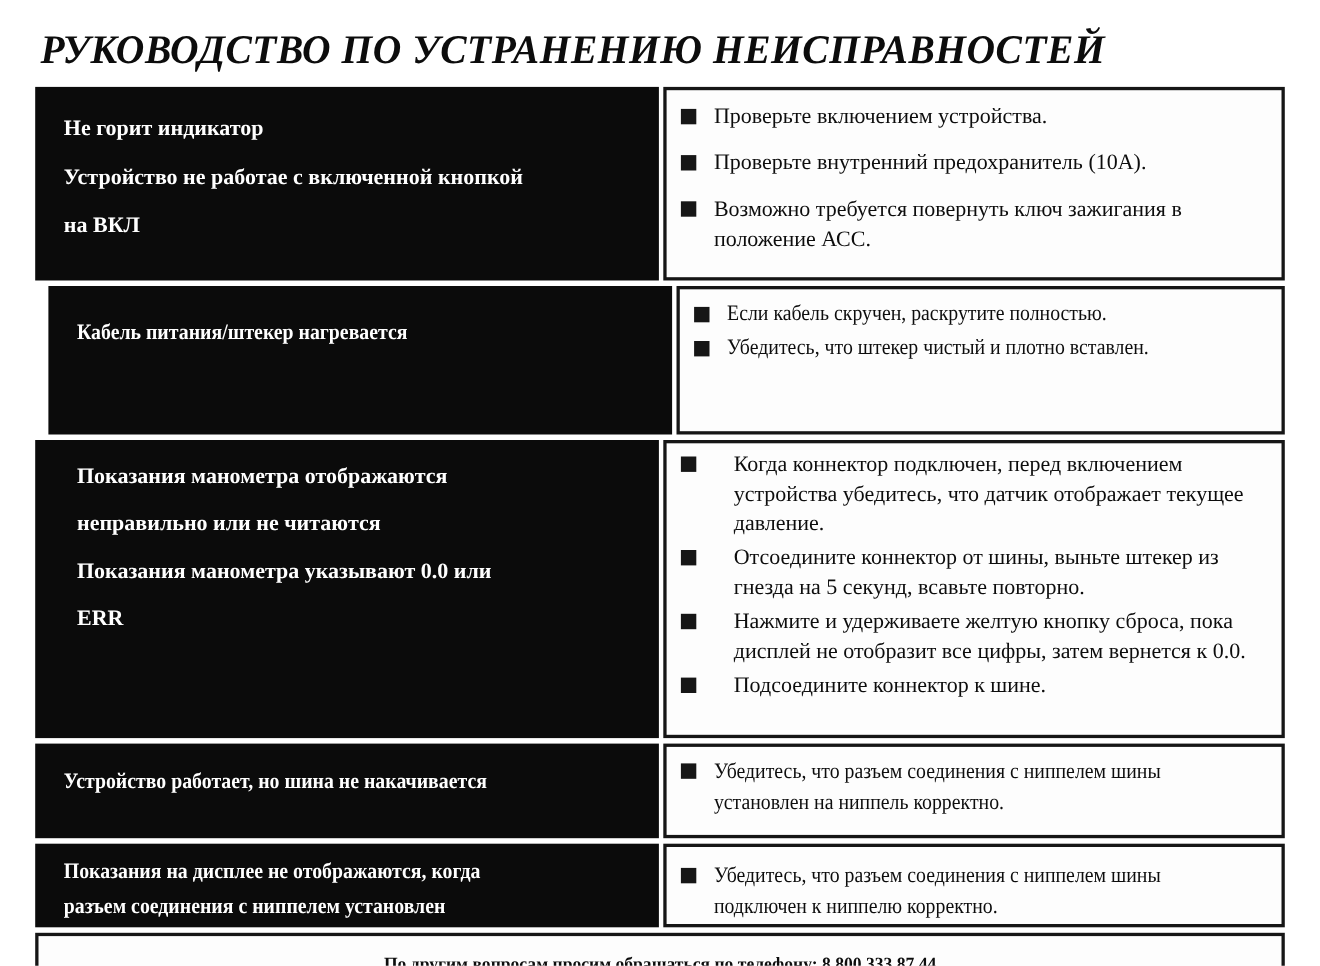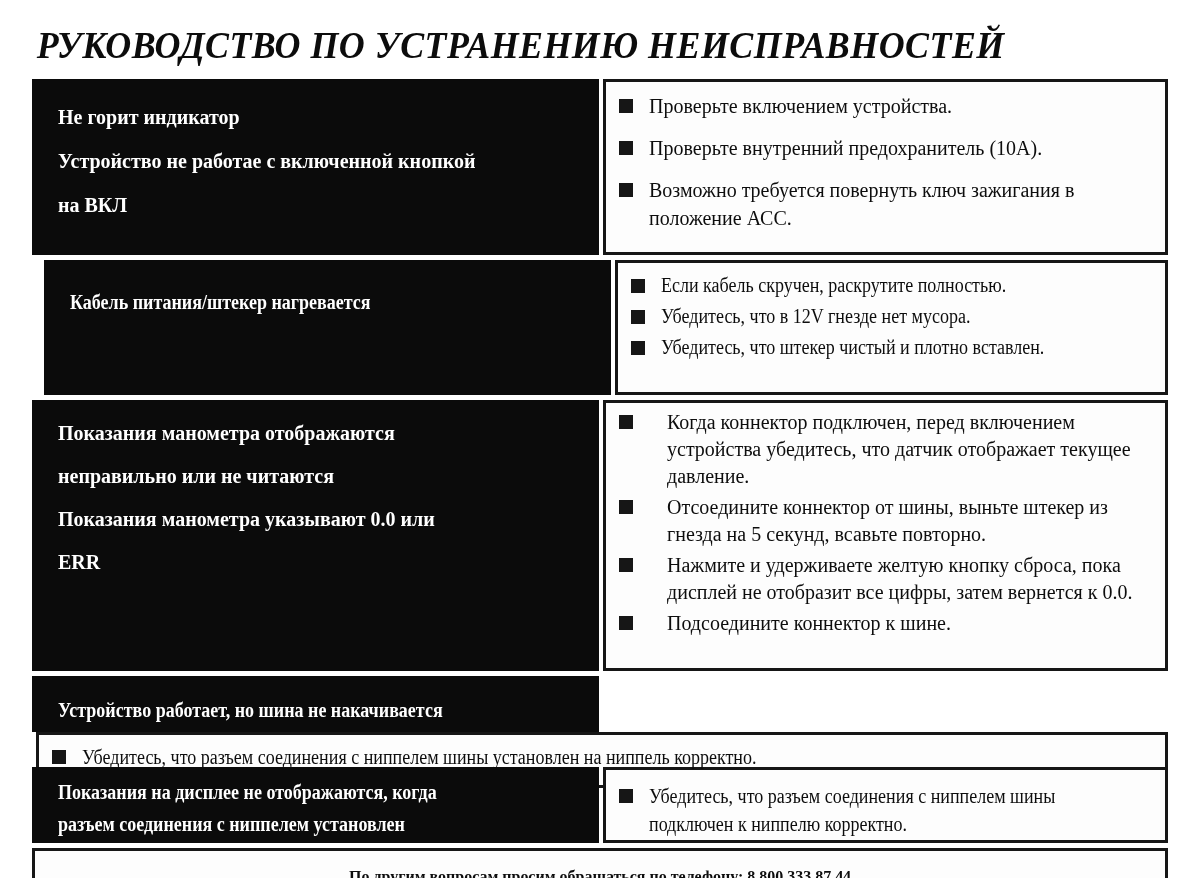--- a/index.html
+++ b/index.html
@@ -61,27 +61,27 @@
 
   .row-2 { height: 135px; padding-left: 12px; }
   .row-2 .cell-problem { padding-top: 20px; }
   .row-2 .cell-solutions { padding-top: 8px; }
   .row-2 .solution { margin-bottom: 2px; }
   .row-2 .solution-text { line-height: 29px; }
   .row-2 .bullet { margin-top: 8px; }
 
   .row-3 { height: 271px; }
   .row-3 .cell-problem { padding-top: 12px; }
-  .row-3 .problem-line { line-height: 43px; }
+  .row-3 .problem-line { line-height: 43px; margin-left: 12px; }
   .row-3 .cell-solutions { padding-top: 6px; }
   .row-3 .solution { margin-bottom: 4px; gap: 18px; }
   .row-3 .solution-text { line-height: 27px; }
   .row-3 .bullet { margin-top: 6px; }
 
-  .row-4 { height: 86px; flex-direction: column; }
+  .row-4 { height: 86px; }
   .row-4 .cell-problem { padding-top: 12px; }
   .row-4 .cell-solutions { padding-top: 8px; }
   .row-4 .solution-text { line-height: 28px; }
 
   .row-5 { height: 76px; }
   .row-5 .cell-problem { padding-top: 9px; }
   .row-5 .problem-line { line-height: 32px; }
   .row-5 .cell-solutions { padding-top: 12px; }
   .row-5 .solution-text { line-height: 28px; }
 
@@ -142,24 +142,20 @@
     <div class="cell-problem">
           <div class="problem-line">Кабель питания/штекер нагревается</div>
         </div>
     <div class="cell-solutions">
           <div class="solution">
             <span class="bullet"></span>
             <div class="solution-text">Если кабель скручен, раскрутите полностью.</div>
           </div>
           <div class="solution">
             <span class="bullet"></span>
-            <div class="solution-text">Убедитесь, что в 12V гнезде нет мусора.</div>
-          </div>
-          <div class="solution">
-            <span class="bullet"></span>
             <div class="solution-text">Убедитесь, что штекер чистый и плотно вставлен.</div>
           </div>
         </div>
   </div>
       <div class="row row-3">
     <div class="cell-problem">
           <div class="problem-line">Показания манометра отображаются</div>
           <div class="problem-line">неправильно или не читаются</div>
           <div class="problem-line">Показания манометра указывают 0.0 или</div>
           <div class="problem-line">ERR</div>

